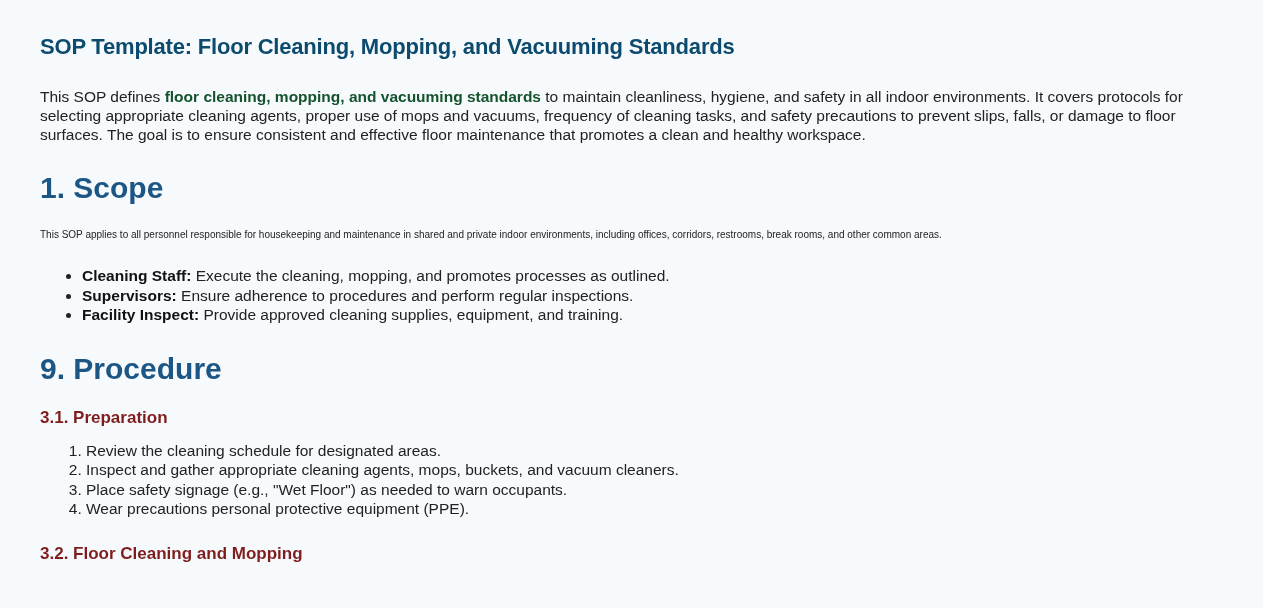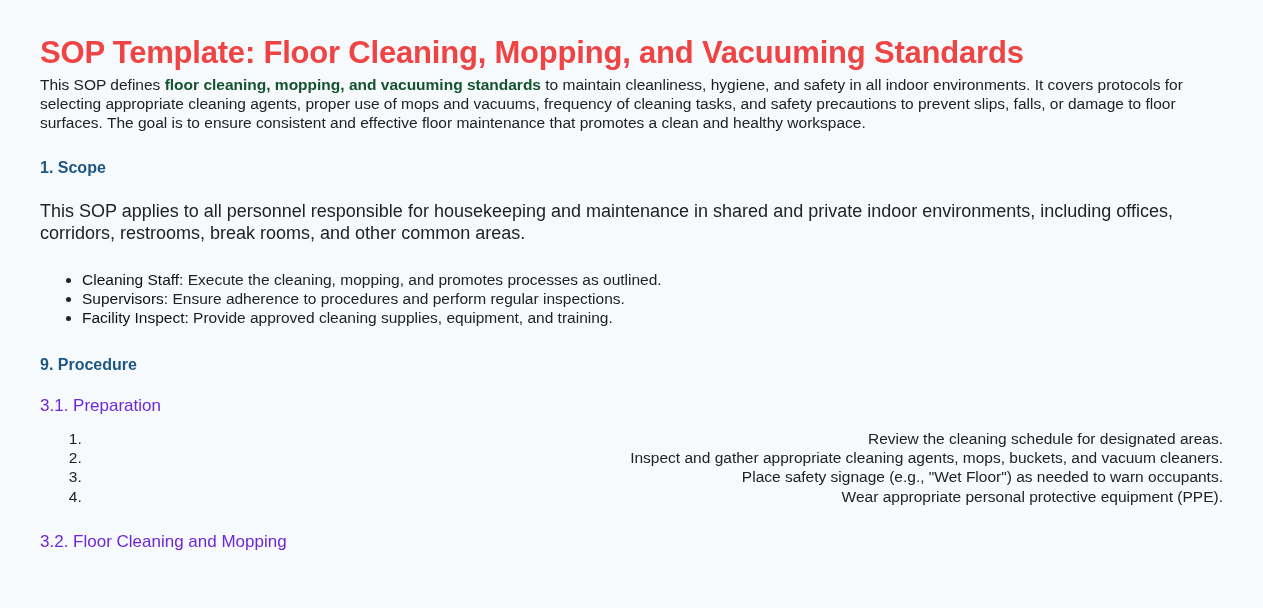--- a/index.html
+++ b/index.html
@@ -12,71 +12,70 @@
     min-height: 608px;
     font-family: "Liberation Sans", sans-serif;
     color: #1a1a1a;
     overflow: hidden;
   }
   .page {
     padding: 22px 40px 0 40px;
     box-sizing: border-box;
   }
   h1.doc-title {
-    font-size: 31px;
+    font-size: 22px;
     line-height: 1.2;
-    color: #ef4444;
-    margin: 12px 0 5px 0;
+    color: #0c4a6e;
+    margin: 12px 0 28px 0;
     font-weight: bold;
     letter-spacing: -0.2px;
   }
   p.intro {
     font-size: 15.5px;
     line-height: 1.22;
     color: #222;
     margin: 0 0 26px 0;
     max-width: 1185px;
   }
   p.intro b { font-weight: bold; color: #14532d; }
   h2.section {
-    font-size: 16px;
+    font-size: 30px;
     color: #1c5685;
     font-weight: bold;
     margin: 0 0 16px 0;
   }
   h3.subsection {
     font-size: 17px;
-    color: #6d28d9;
-    font-weight: normal;
+    color: #7f1d1d;
+    font-weight: bold;
     margin: 0 0 14px 0;
   }
   p.body-text {
-    font-size: 18px;
+    font-size: 10px;
     line-height: 1.22;
     color: #222;
     margin: 0 0 26px 0;
     max-width: 1170px;
   }
   ul.bullets {
     margin: 0 0 28px 0;
     padding-left: 42px;
     list-style-type: disc;
   }
   ul.bullets li {
     font-size: 15.5px;
     line-height: 1.18;
     color: #222;
     margin-bottom: 1px;
   }
-  ul.bullets li b { font-weight: normal; color: #111; }
+  ul.bullets li b { font-weight: bold; color: #111; }
   ol.steps {
     margin: 0 0 26px 0;
     padding-left: 46px;
     list-style-type: decimal;
-    text-align: right;
   }
   ol.steps li {
     font-size: 15.5px;
     line-height: 1.18;
     color: #222;
     margin-bottom: 1px;
   }
   .block-gap-1 { height: 6px; }
   .sec-1-gap { height: 8px; }
   .truncated {
@@ -103,18 +102,18 @@
   </ul>
 
   <h2 class="section">9. Procedure</h2>
   <div class="block-gap-1"></div>
 
   <h3 class="subsection">3.1. Preparation</h3>
   <ol class="steps">
     <li>Review the cleaning schedule for designated areas.</li>
     <li>Inspect and gather appropriate cleaning agents, mops, buckets, and vacuum cleaners.</li>
     <li>Place safety signage (e.g., "Wet Floor") as needed to warn occupants.</li>
-    <li>Wear appropriate personal protective equipment (PPE).</li>
+    <li>Wear precautions personal protective equipment (PPE).</li>
   </ol>
 
   <h3 class="subsection truncated">3.2. Floor Cleaning and Mopping</h3>
 
 </div>
 
 </body></html>

